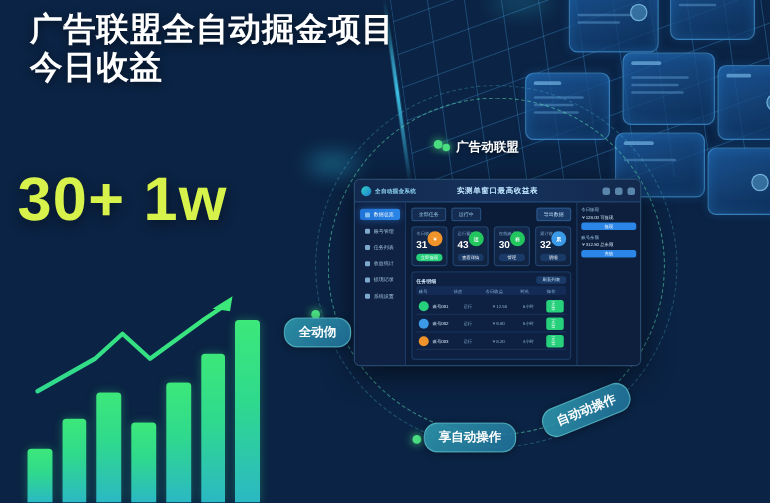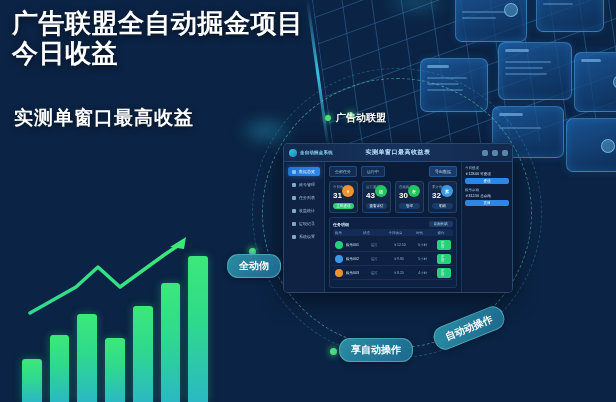--- a/index.html
+++ b/index.html
@@ -40,21 +40,21 @@
     background:rgba(120,190,240,.35);}
   .panel .dot{position:absolute;width:12px;height:12px;border-radius:50%;
     background:rgba(120,205,250,.35);border:1px solid rgba(150,220,255,.6);}
 
   
   .glow-streak{position:absolute;border-radius:50%;filter:blur(9px);pointer-events:none;}
 
   
   .headline{position:absolute;left:12px;top:8px;width:400px;z-index:6;}
   .hl-line{color:#ffffff;font-weight:bold;font-size:26px;line-height:30px;
-    letter-spacing:.5px;text-shadow:0 2px 7px rgba(0,0,0,.55);white-space:nowrap;}
+    letter-spacing:.5px;text-shadow:0 2px 7px rgba(0,0,0,.55);white-space:nowrap;margin-left:12px;}
   .sub1{position:absolute;left:14px;top:105px;color:#ffffff;font-weight:bold;
     font-size:19px;letter-spacing:1px;text-shadow:0 2px 6px rgba(0,0,0,.5);z-index:6;}
   .bignum{position:absolute;left:14px;top:132px;color:#d7f24a;font-weight:bold;
     font-size:49px;line-height:56px;letter-spacing:1px;z-index:6;
     text-shadow:0 3px 10px rgba(0,0,0,.45);}
   .sub2{position:absolute;left:14px;top:196px;color:#ffffff;font-weight:bold;
     font-size:17px;letter-spacing:.5px;text-shadow:0 2px 6px rgba(0,0,0,.5);z-index:6;}
 
   
   .chart{position:absolute;left:14px;bottom:0;width:200px;height:175px;z-index:5;}
@@ -197,21 +197,21 @@
     <span class="dot" style="right:12px;top:20px;"></span>
   </div>
 
   <div class="glow-streak" style="left:246px;top:126px;width:40px;height:10px;background:#35e0ff;opacity:.55;"></div>
   <div class="glow-streak" style="left:392px;top:-2px;width:50px;height:8px;background:#35e0ff;opacity:.45;"></div>
 
   <div class="headline">
     <div class="hl-line">广告联盟全自动掘金项目</div>
     <div class="hl-line">今日收益</div>
   </div>
-  <div class="sub1">实测单窗口最高收益</div>
+  <div class="bignum">30+ 1w</div>
 
   <div class="chart">
     <div class="bars" id="bars">
         <div class="bar" title="1: 28" style="height: 28%;"></div>
         <div class="bar" title="2: 44" style="height: 44%;"></div>
         <div class="bar" title="3: 58" style="height: 58%;"></div>
         <div class="bar" title="4: 42" style="height: 42%;"></div>
         <div class="bar" title="5: 63" style="height: 63%;"></div>
         <div class="bar" title="6: 78" style="height: 78%;"></div>
         <div class="bar" title="7: 96" style="height: 96%;"></div>
@@ -227,21 +227,21 @@
       <polygon points="172,10 156,20 170,22 168,34" fill="#3ce87a"></polygon>
     </svg>
   </div>
 
   <div class="ring2"></div>
   <div class="ring"></div>
   <div class="ring-dot" style="left:347px;top:112px;"></div>
   <div class="ring-dot" style="left:249px;top:248px;"></div>
   <div class="ring-dot" style="left:330px;top:348px;"></div>
 
-  <div class="lbl-plain" style="left:325px;top:111px;text-align:right;">
+  <div class="lbl-plain" style="left:354px;top:111px;text-align:right;">
     <span class="bullet"></span><span>广告动联盟</span>
   </div>
   <div class="pill" style="left:339px;top:338px;">享自动操作</div>
   <div class="pill" style="left:227px;top:254px;">全动伆</div>
   <div class="pill" style="left:432px;top:316px;transform:rotate(-22deg);">自动动操作</div>
 
   <div class="dash">
     <div class="d-top">
       <div class="d-logo">
         <span class="lg"></span>

